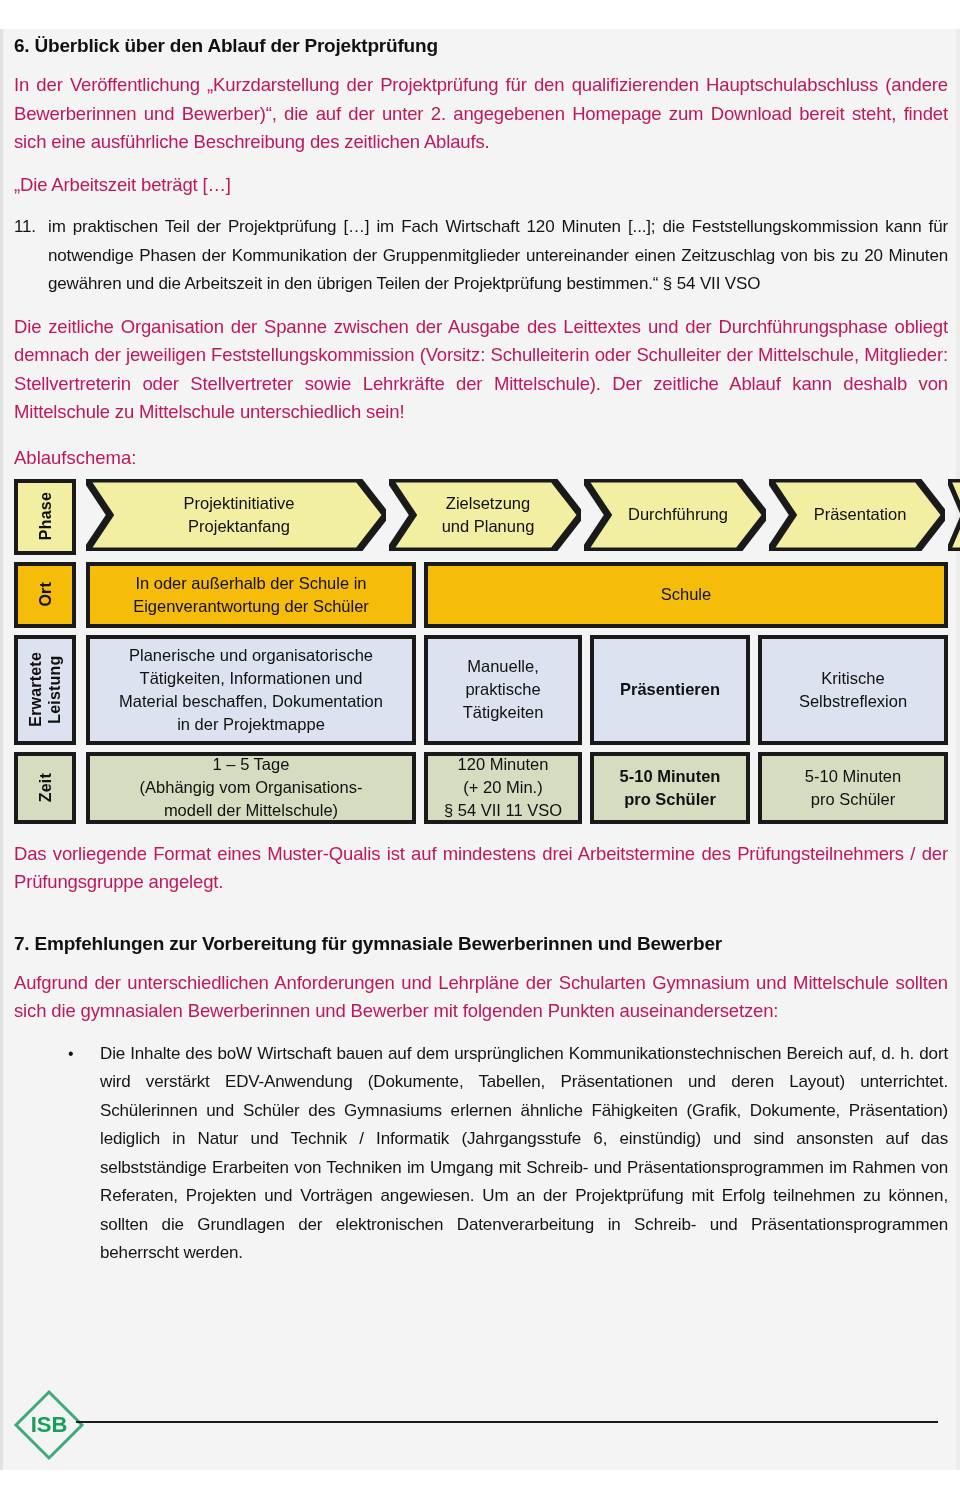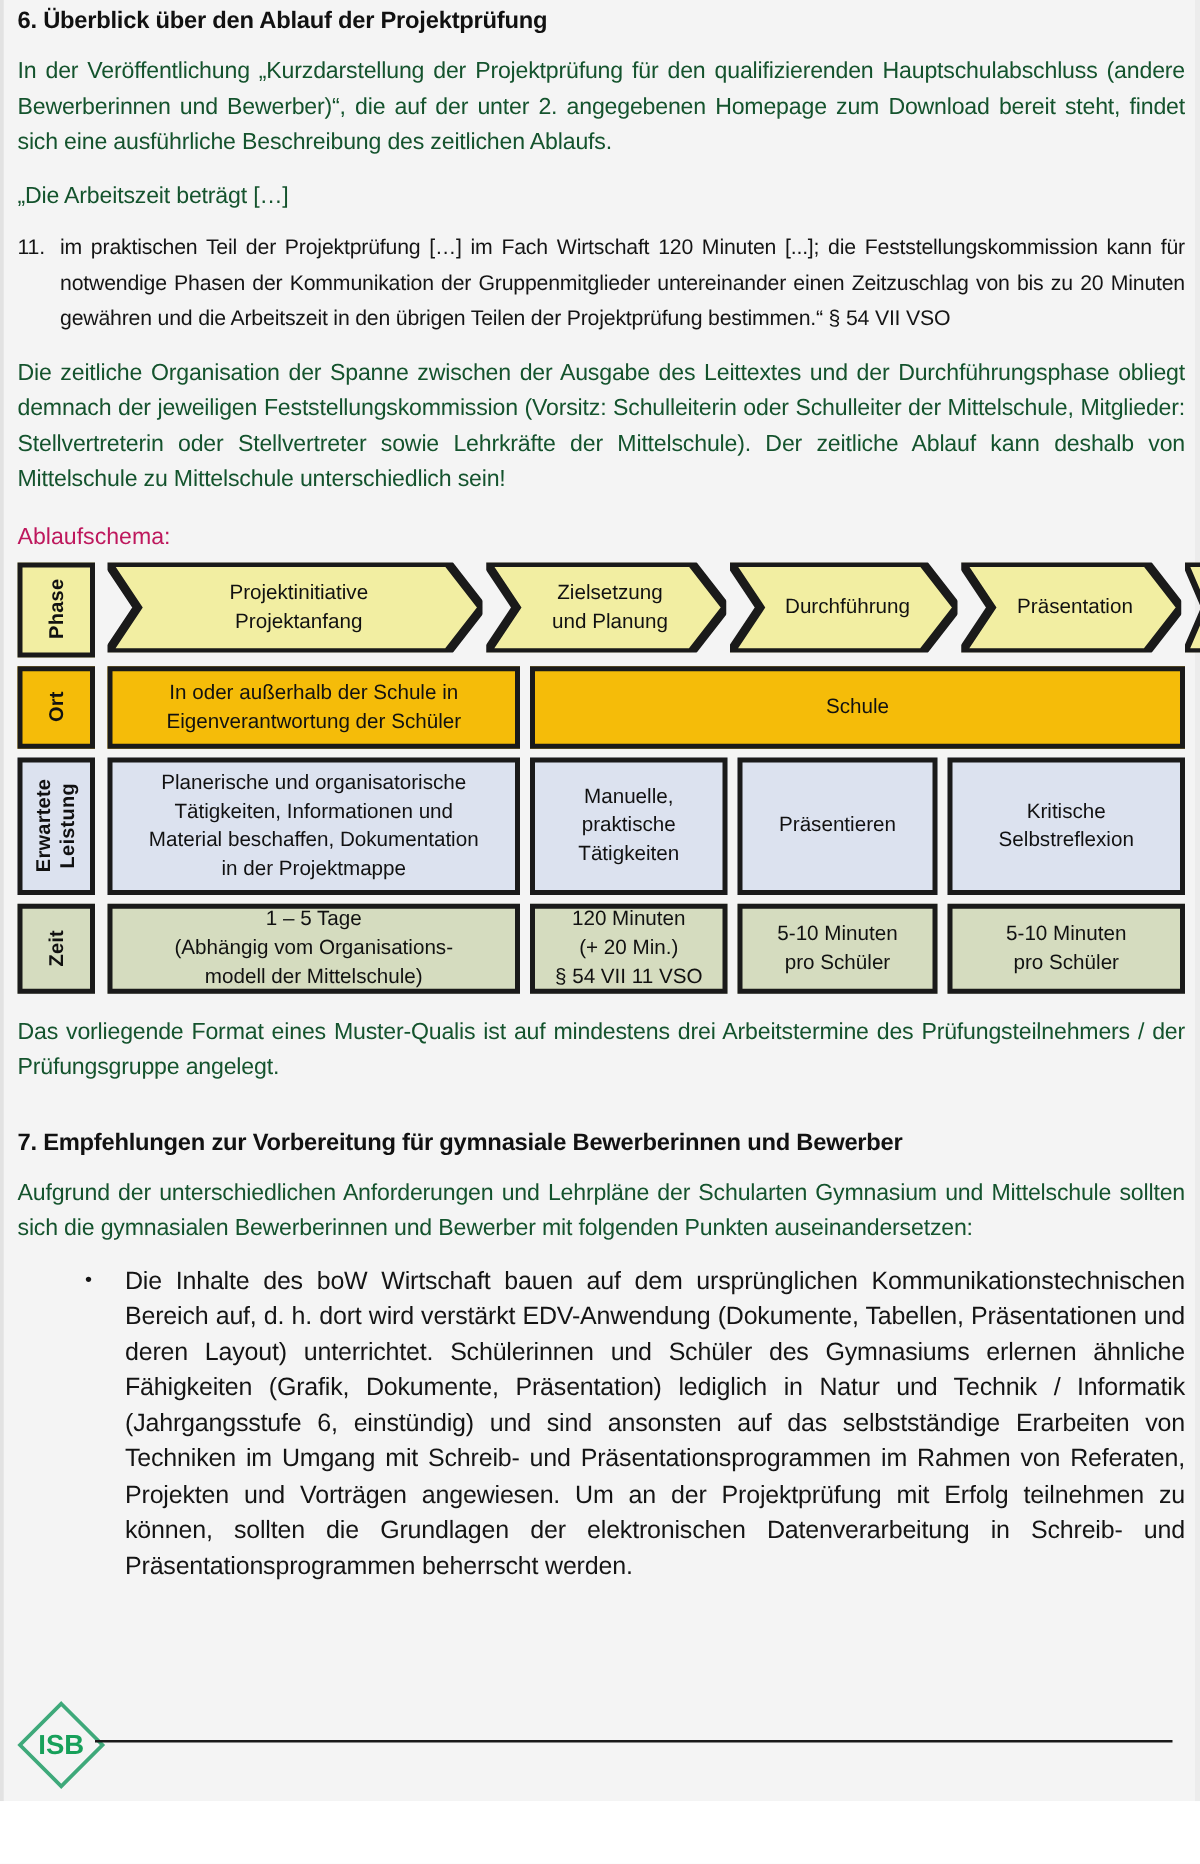--- a/index.html
+++ b/index.html
@@ -8,20 +8,21 @@
     background: #ffffff;
   }
   .page {
     position: relative;
     width: 960px;
     height: 1441px;
     background: #f4f4f4;
     font-family: "Liberation Sans", sans-serif;
     overflow: hidden;
     box-sizing: border-box;
+    margin-top: 29px;
   }
   .edge-l { position:absolute; left:0; top:0; width:3px; height:1491px; background:#e2e2e2; }
   .edge-r { position:absolute; right:0; top:0; width:4px; height:1491px; background:#ececec; }
 
   .content {
     position: absolute;
     left: 14px;
     top: 6px;
     width: 934px;
   }
@@ -29,21 +30,21 @@
   h2.sec {
     font-size: 19px;
     font-weight: bold;
     color: #111;
     margin: 0 0 14px 0;
     letter-spacing: -0.2px;
   }
   p.body {
     font-size: 18.5px;
     line-height: 28.5px;
-    color: #14532d;
+    color: #be185d;
     margin: 0 0 14px 0;
     text-align: justify;
     letter-spacing: -0.15px;
   }
   p.body.nojust { text-align: left; }
 
   .numitem {
     display: flex;
     font-size: 17px;
     line-height: 28.5px;
@@ -141,31 +142,31 @@
   .r-leist .rowlabel, .r-leist .box { height: 110px; }
   .r-zeit  .rowlabel, .r-zeit  .box { height: 72px; }
 
   .box.ort   { background: #f5bc09; }
   .box.leist { background: #dce2ef; }
   .box.zeit  { background: #d5dcbf; }
 
   
   .w-a { flex: 0 0 330px; text-align: center; }
   .w-b { flex: 0 0 158px; }
-  .w-c { flex: 0 0 160px; }
+  .w-c { flex: 0 0 160px; font-weight: bold; }
   .w-schule { flex: 1 1 auto; }
 
   ul.bullets {
     margin: 10px 0 0 0;
     padding: 0 0 0 86px;
     list-style: none;
   }
   ul.bullets li {
     position: relative;
-    font-size: 20px;
+    font-size: 17px;
     line-height: 28.5px;
     color: #141414;
     text-align: justify;
     letter-spacing: -0.15px;
   }
   ul.bullets li:before {
     content: "\2022";
     position: absolute;
     left: -32px;
     top: 0;

